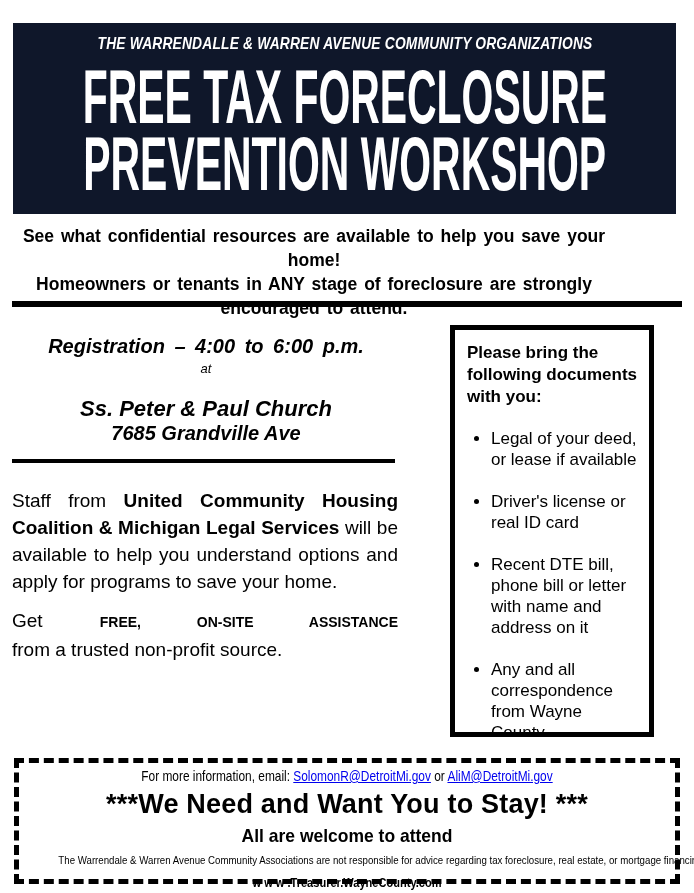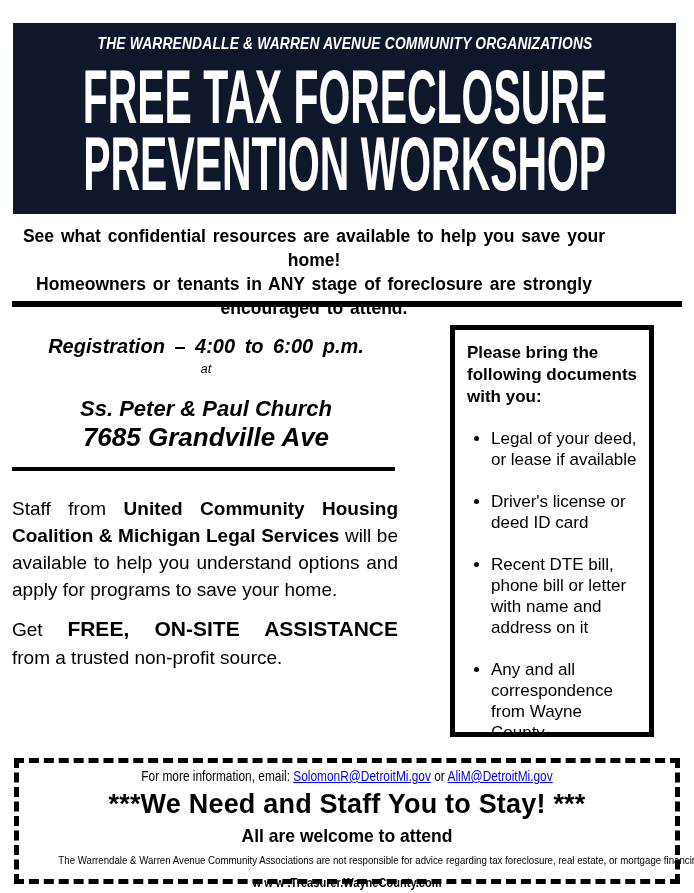--- a/index.html
+++ b/index.html
@@ -60,34 +60,34 @@
     word-spacing: 8px; letter-spacing: 0.5px;
   }
   .event-reg {
     margin-top: 20px;
     font-size: 20px; font-weight: bold; font-style: italic;
     word-spacing: 4px;
     text-align: center;
   }
   .event-at { margin-top: 3px; font-size: 13px; font-style: italic; }
   .event-venue { margin-top: 20px; font-size: 22px; font-weight: bold; font-style: italic; }
-  .event-address { font-size: 26px; font-weight: bold; font-style: italic; }
+  .event-address { font-size: 20px; font-weight: bold; font-style: italic; }
   .rule-left { margin-top: 14px; width: 383px; height: 4px; background: #000000; }
 
   .body-p1 {
     margin-top: 24px; width: 386px;
     font-size: 19px; line-height: 27px;
     text-align: justify; text-align-last: left;
   }
   .body-p2 { margin-top: 12px; width: 386px; font-size: 19px; line-height: 28px; }
   .p2-line1 {
     display: block;
     text-align: justify; text-align-last: justify;
   }
-  .p2-bold { font-size: 21px; }
+  .p2-bold { font-size: 14px; }
 
   
   .right-box {
     position: absolute; top: 325px; left: 450px;
     width: 204px; height: 412px;
     border: 5px solid #000000;
     padding: 12px 10px 0 12px;
     overflow: hidden;
   }
   .box-heading { font-size: 17px; font-weight: bold; line-height: 22px; }
@@ -148,27 +148,27 @@
   <p class="body-p2">
     <span class="p2-line1"><span>Get </span><strong class="p2-bold">FREE, ON-SITE ASSISTANCE</strong></span>
     <span>from a trusted non-profit source.</span>
   </p>
 </section>
 
 <aside class="right-box">
   <div class="box-heading">Please bring the following documents with you:</div>
   <ul class="checklist">
     <li>Legal of your deed, or lease if available</li>
-    <li>Driver's license or deed ID card</li>
+    <li>Driver's license or real ID card</li>
     <li>Recent DTE bill, phone bill or letter with name and address on it</li>
     <li>Any and all correspondence from Wayne County</li>
   </ul>
 </aside>
 
 <footer class="footer-box">
   <div class="info-line">
     <span>For more information, email: </span><a class="email-link">SolomonR@DetroitMi.gov</a><span> or </span><a class="email-link">AliM@DetroitMi.gov</a>
   </div>
-  <div class="headline">***We Need and Staff You to Stay! ***</div>
+  <div class="headline">***We Need and Want You to Stay! ***</div>
   <div class="welcome">All are welcome to attend</div>
   <div class="disclaimer">The Warrendale &amp; Warren Avenue Community Associations are not responsible for advice regarding tax foreclosure, real estate, or mortgage financing.</div>
   <div class="website">w w w .Treasurer.WayneCounty.com</div>
 </footer>
 
 </body></html>

